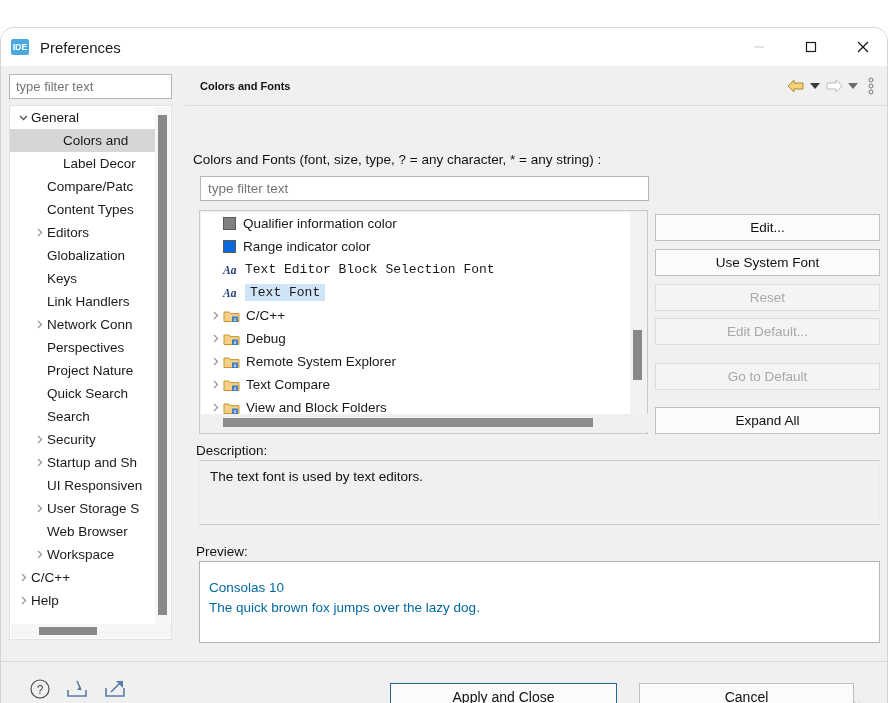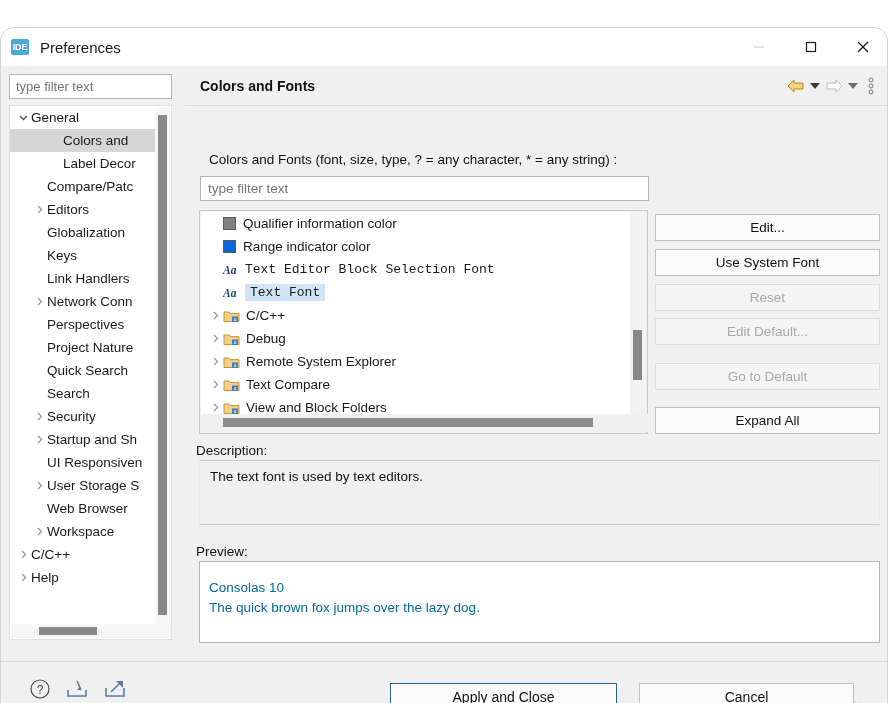--- a/index.html
+++ b/index.html
@@ -125,39 +125,39 @@
   }
   .page-header {
     position: absolute; left: 0; top: 0;
     width: 704px; height: 40px;
     background: #f0f0f0;
     border-bottom: 1px solid #dcdcdc;
     display: flex; align-items: center;
   }
   .page-title {
     margin-left: 15px;
-    font-size: 14px;
+    font-size: 11px;
     font-weight: bold;
     color: #111;
   }
   .hdr-tools {
     position: absolute; right: 8px; top: 0;
     height: 40px;
     display: flex; align-items: center;
   }
   .hdr-tool {
     display: flex; align-items: center; justify-content: center;
     height: 24px;
   }
   .hdr-arrow { width: 22px; }
   .hdr-caret { width: 16px; }
   .hdr-dots { width: 20px; }
 
   .field-label {
-    position: absolute; left: 24px; top: 86px;
+    position: absolute; left: 8px; top: 86px;
     font-size: 13.5px; color: #111;
   }
   .main-filter {
     position: absolute; left: 15px; top: 110px;
     width: 449px; height: 25px;
     border: 1px solid #b5b5b5;
     background: #ffffff;
     font-size: 13.5px; color: #777;
     padding: 0 7px;
     font-family: "Liberation Sans", sans-serif;
@@ -356,20 +356,24 @@
             <span class="tw" style="margin-left: 38px;"></span>
             <span class="tlabel">Colors and</span>
           </div>
           <div class="tnode">
             <span class="tw" style="margin-left: 38px;"></span>
             <span class="tlabel">Label Decor</span>
           </div>
           <div class="tnode">
             <span class="tw" style="margin-left: 22px;"></span>
             <span class="tlabel">Compare/Patc</span>
+          </div>
+          <div class="tnode">
+            <span class="tw" style="margin-left: 22px;"></span>
+            <span class="tlabel">Content Types</span>
           </div>
           <div class="tnode">
             <span class="tw" style="margin-left: 22px;">
               <svg width="9" height="9" viewBox="0 0 9 9">
                 <path d="M3 1 L6.5 4.5 L3 8" fill="none" stroke="#999" stroke-width="1.3"></path>
               </svg>
             </span>
             <span class="tlabel">Editors</span>
           </div>
           <div class="tnode">

